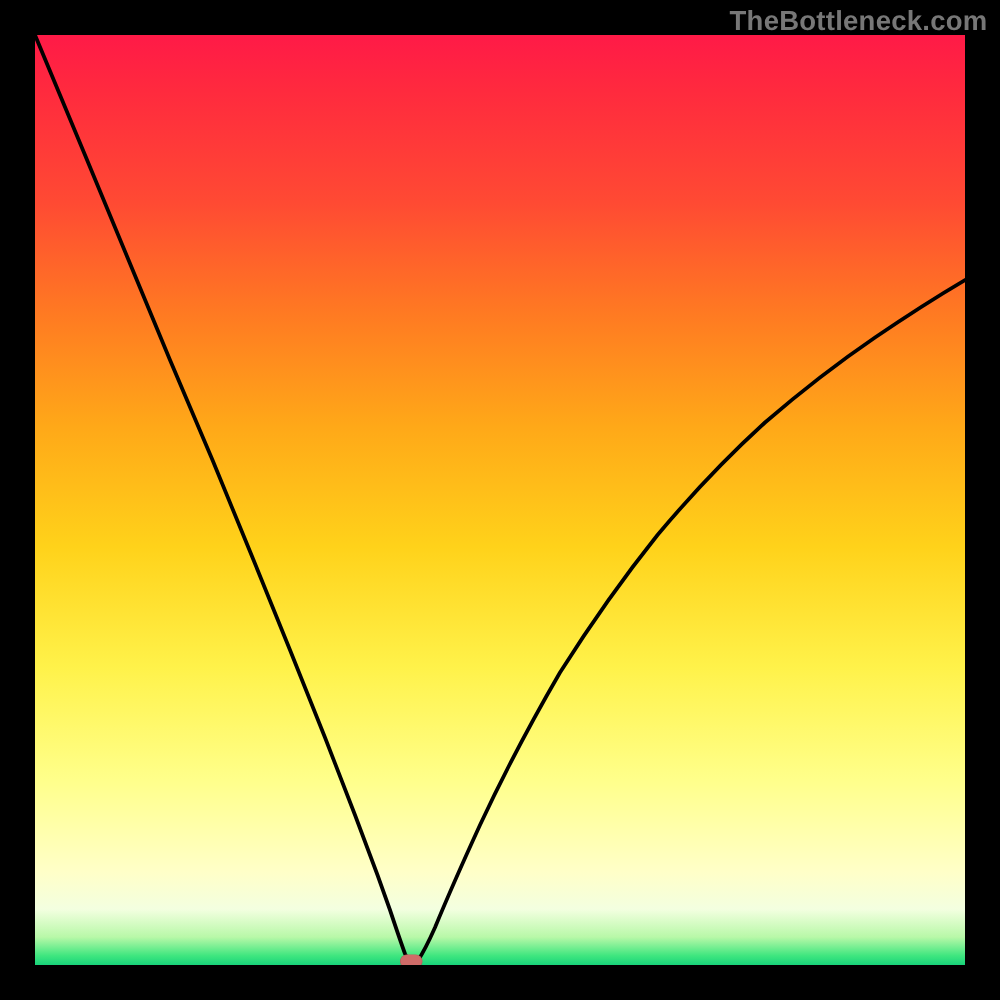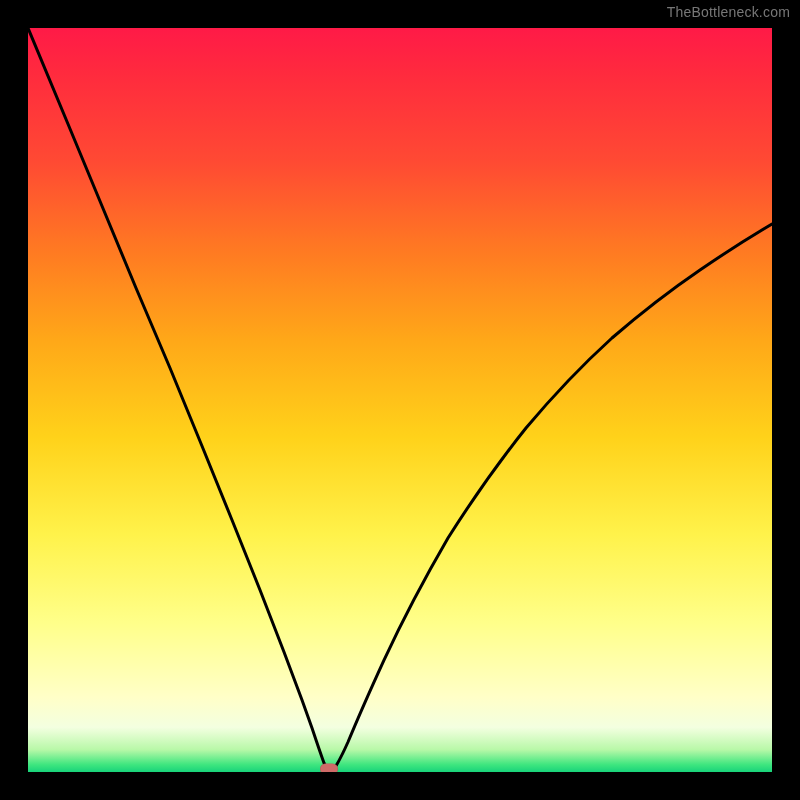--- a/index.html
+++ b/index.html
@@ -15,22 +15,22 @@
     position: relative;
     width: 800px;
     height: 800px;
     background: #000;
   }
   .watermark {
     position: absolute;
     top: 4px;
     right: 10px;
     color: #777;
-    font-size: 14px;
-    font-weight: 400;
+    font-size: 22px;
+    font-weight: 700;
     letter-spacing: 0.2px;
     z-index: 5;
   }
   
   .plot {
     position: absolute;
     left: 28px;
     top: 28px;
     width: 744px;   
     height: 744px;

